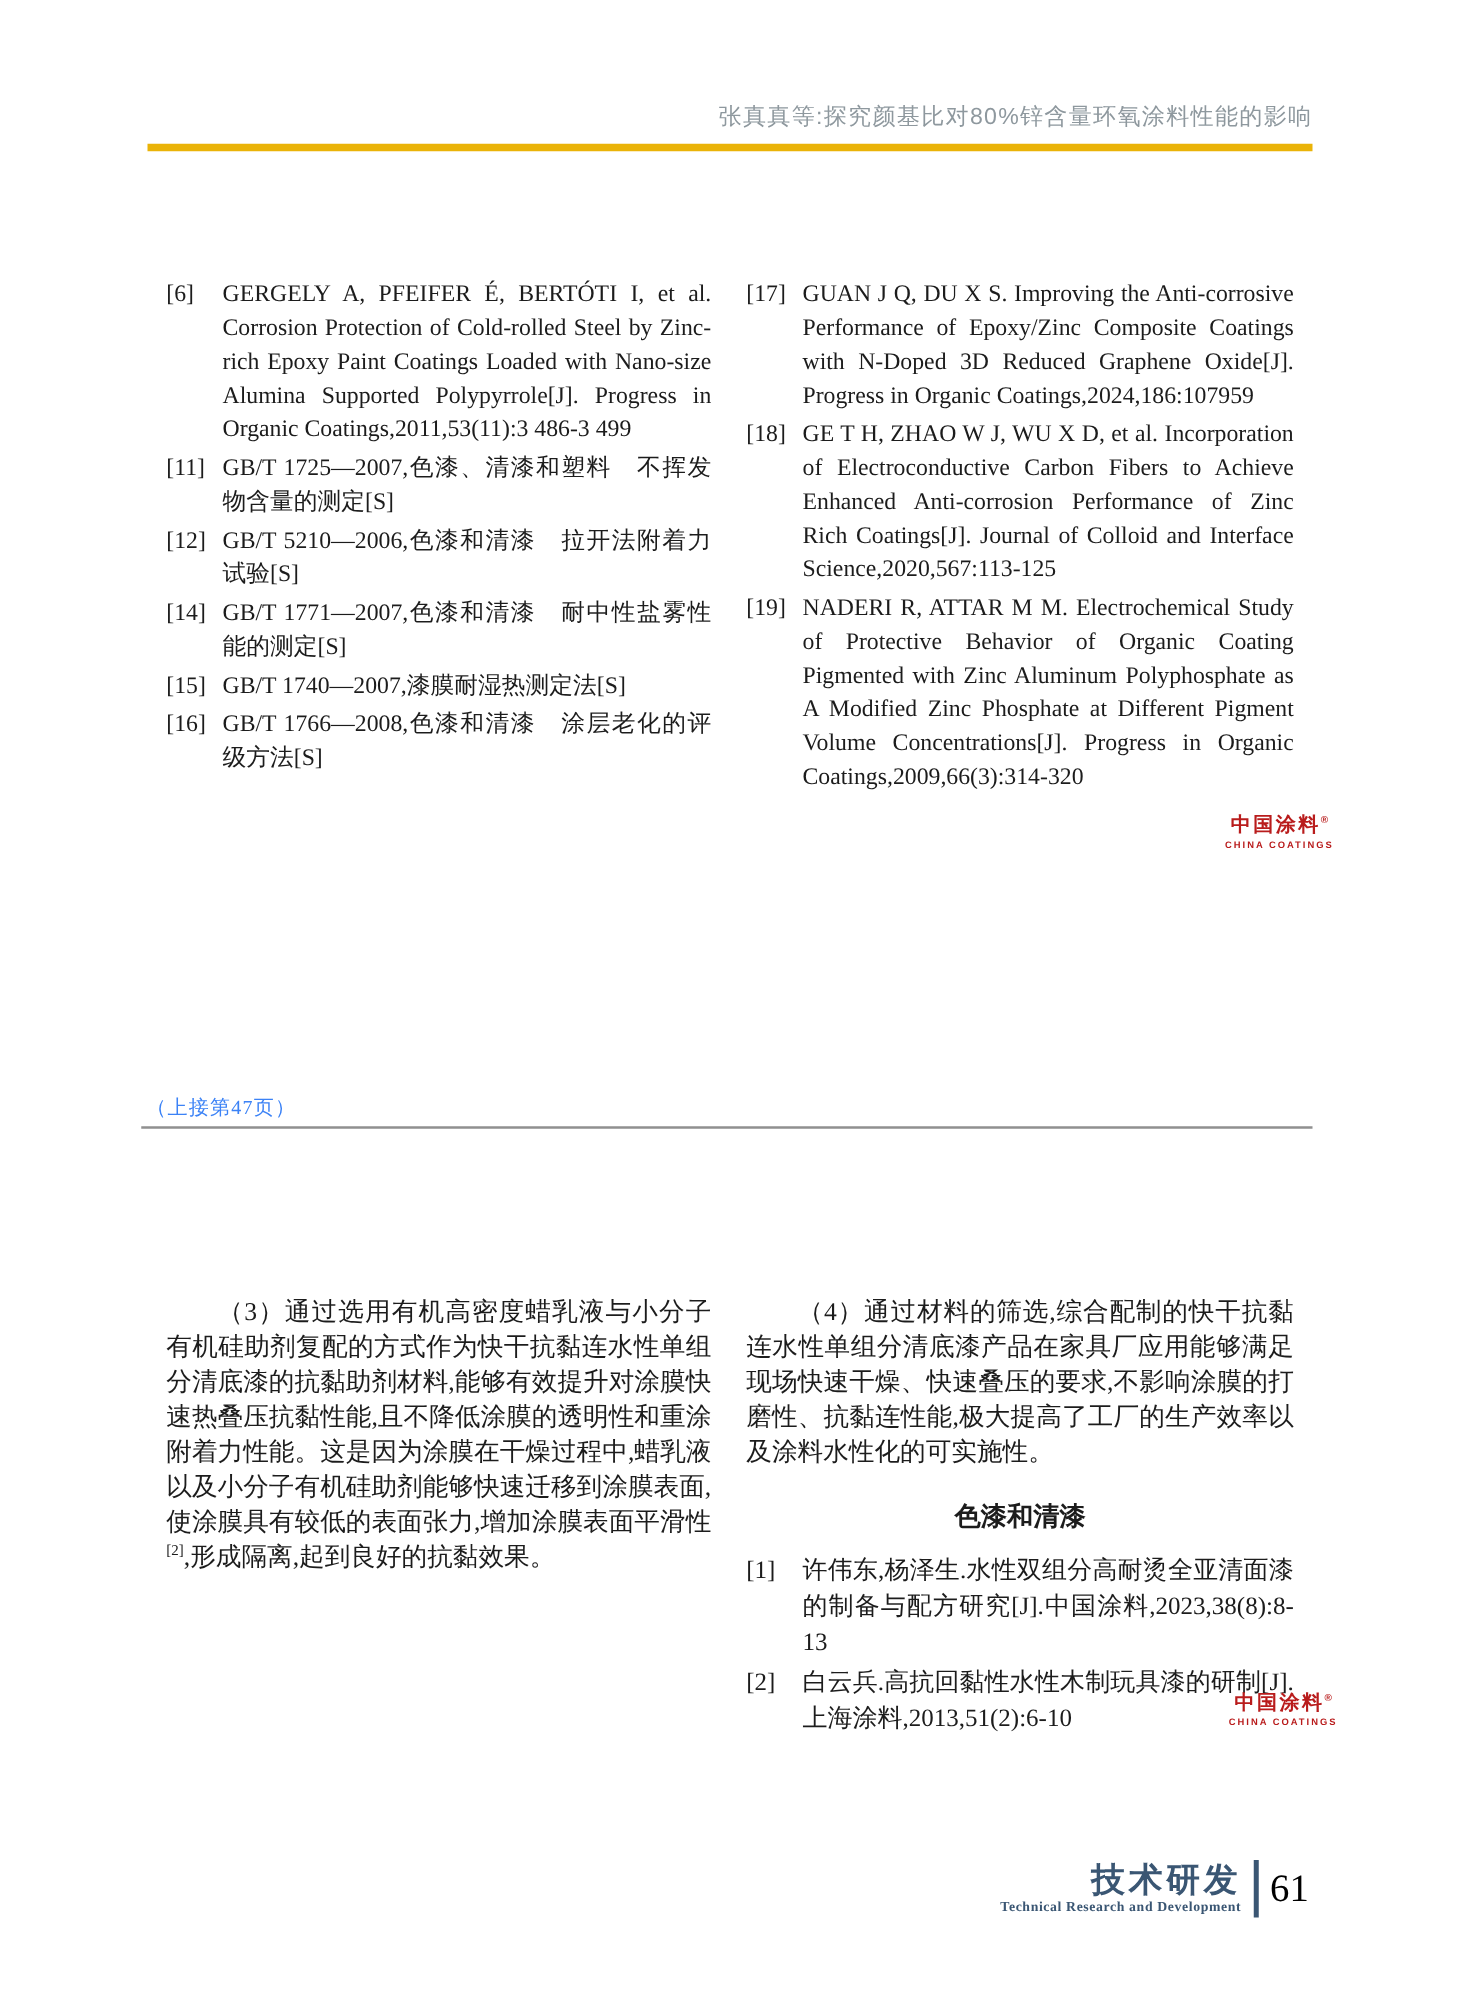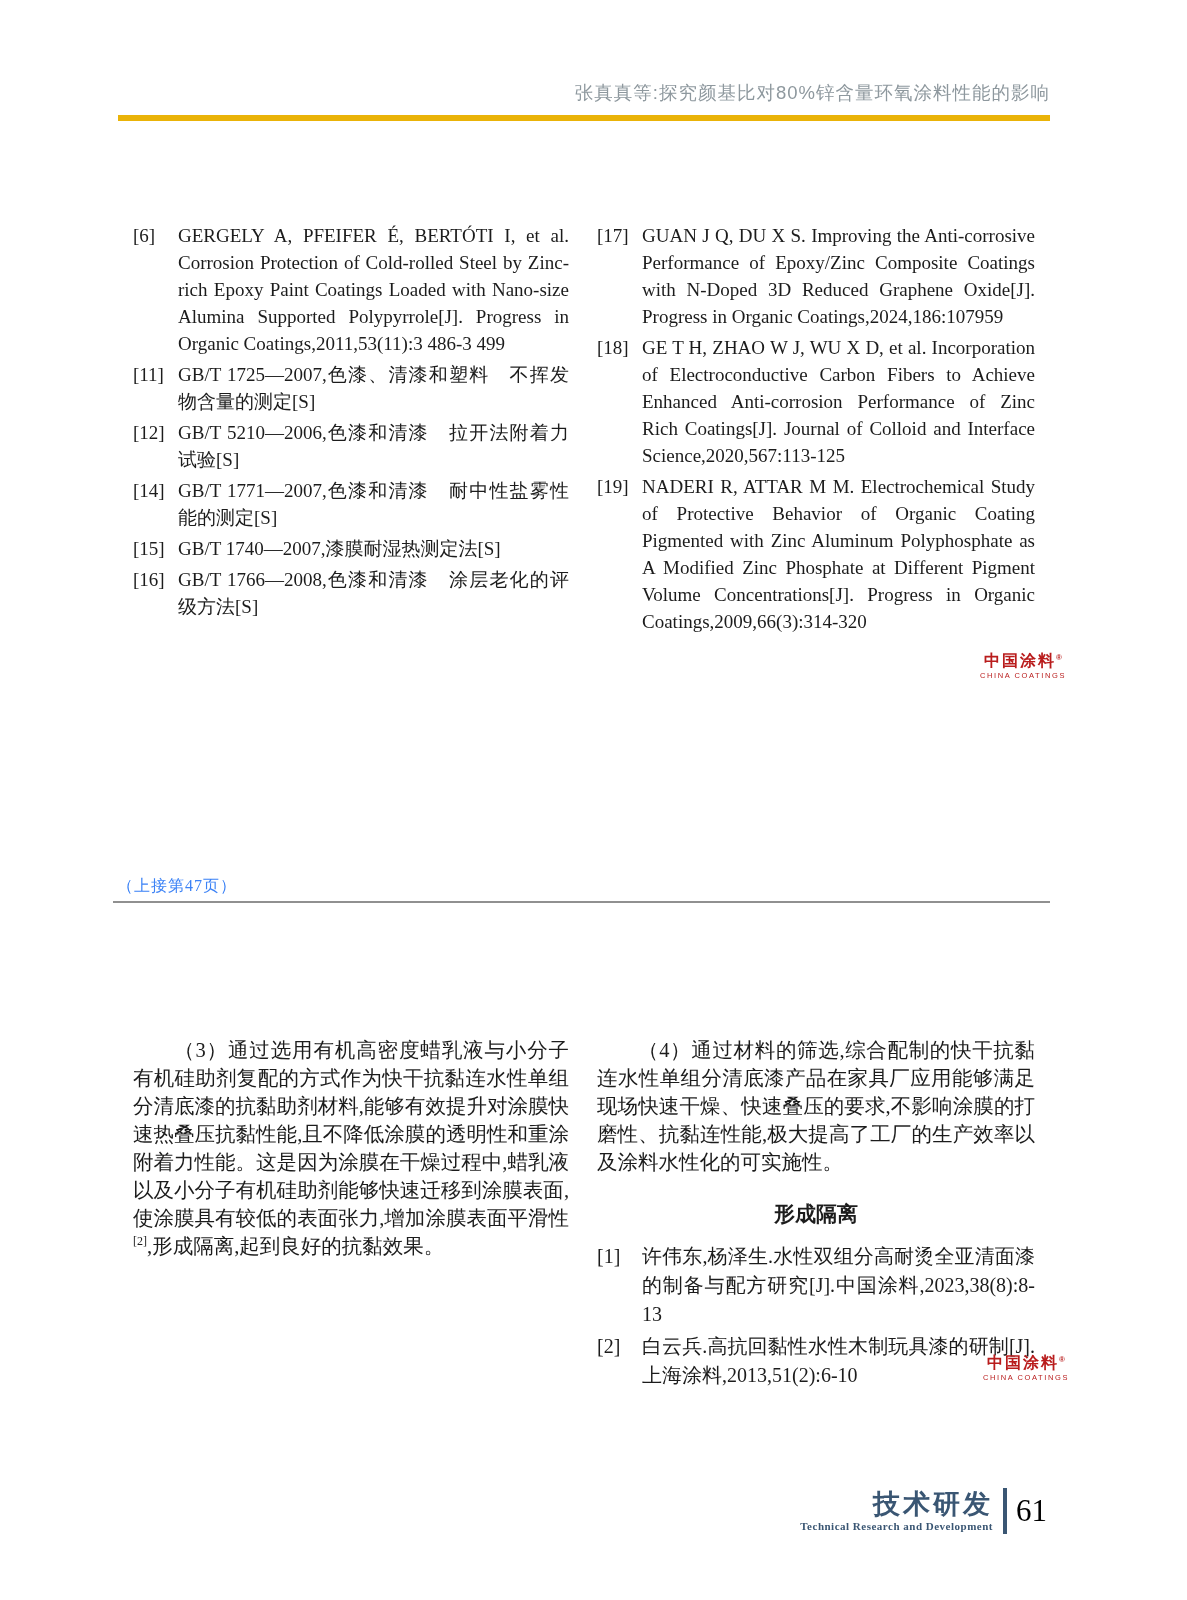--- a/index.html
+++ b/index.html
@@ -25,21 +25,21 @@
   .refs-col.right { left:597px; width:438px; }
   .ref { display:flex; margin-bottom:4px; }
   .ref-num { flex:0 0 45px; }
   .ref-text { flex:1; text-align:justify; }
 
   
   .cc-logo { position:absolute; text-align:center; color:#b91c1c; line-height:1.1;
              font-family:"Liberation Sans","DejaVu Sans",sans-serif; }
   .cc-logo .cn { font-size:16px; font-weight:bold; letter-spacing:2px; white-space:nowrap; }
   .cc-logo .tm { font-size:8px; vertical-align:super; letter-spacing:0; }
-  .cc-logo .en { font-size:7.5px; font-weight:normal; letter-spacing:1.6px; margin-top:2px; white-space:nowrap; }
+  .cc-logo .en { font-size:7.5px; font-weight:bold; letter-spacing:1.6px; margin-top:2px; white-space:nowrap; }
   .cc-logo.pos1 { left:980px; top:652px; }
   .cc-logo.pos2 { left:983px; top:1354px; }
 
   
   .section-divider { position:absolute; left:113px; top:901px; width:937px; height:2px; background:#909090; }
   .continuation-note { position:absolute; left:117px; top:876px; font-size:16px; letter-spacing:1px; color:#3b82f6; }
 
   
   .body-col { position:absolute; top:1036px; font-size:20.5px; line-height:28px; text-align:justify; }
   .body-col.left  { left:133px; width:436px; }
@@ -120,21 +120,21 @@
 
   <div class="section-divider"></div>
   <div class="continuation-note">（上接第47页）</div>
 
   <div class="body-col left">
     <p class="body-p"><span>（3）通过选用有机高密度蜡乳液与小分子有机硅助剂复配的方式作为快干抗黏连水性单组分清底漆的抗黏助剂材料,能够有效提升对涂膜快速热叠压抗黏性能,且不降低涂膜的透明性和重涂附着力性能。这是因为涂膜在干燥过程中,蜡乳液以及小分子有机硅助剂能够快速迁移到涂膜表面,使涂膜具有较低的表面张力,增加涂膜表面平滑性</span><sup class="supref">[2]</sup><span>,形成隔离,起到良好的抗黏效果。</span></p>
   </div>
 
   <div class="body-col right">
     <p class="body-p">（4）通过材料的筛选,综合配制的快干抗黏连水性单组分清底漆产品在家具厂应用能够满足现场快速干燥、快速叠压的要求,不影响涂膜的打磨性、抗黏连性能,极大提高了工厂的生产效率以及涂料水性化的可实施性。</p>
-    <p class="refs-heading">形成隔离</p>
+    <p class="refs-heading">色漆和清漆</p>
     <div class="bottom-refs">
       <div class="ref">
         <span class="ref-num">[1]</span>
         <span class="ref-text">许伟东,杨泽生.水性双组分高耐烫全亚清面漆的制备与配方研究[J].中国涂料,2023,38(8):8-13</span>
       </div>
       <div class="ref">
         <span class="ref-num">[2]</span>
         <span class="ref-text">白云兵.高抗回黏性水性木制玩具漆的研制[J].上海涂料,2013,51(2):6-10</span>
       </div>
     </div>

